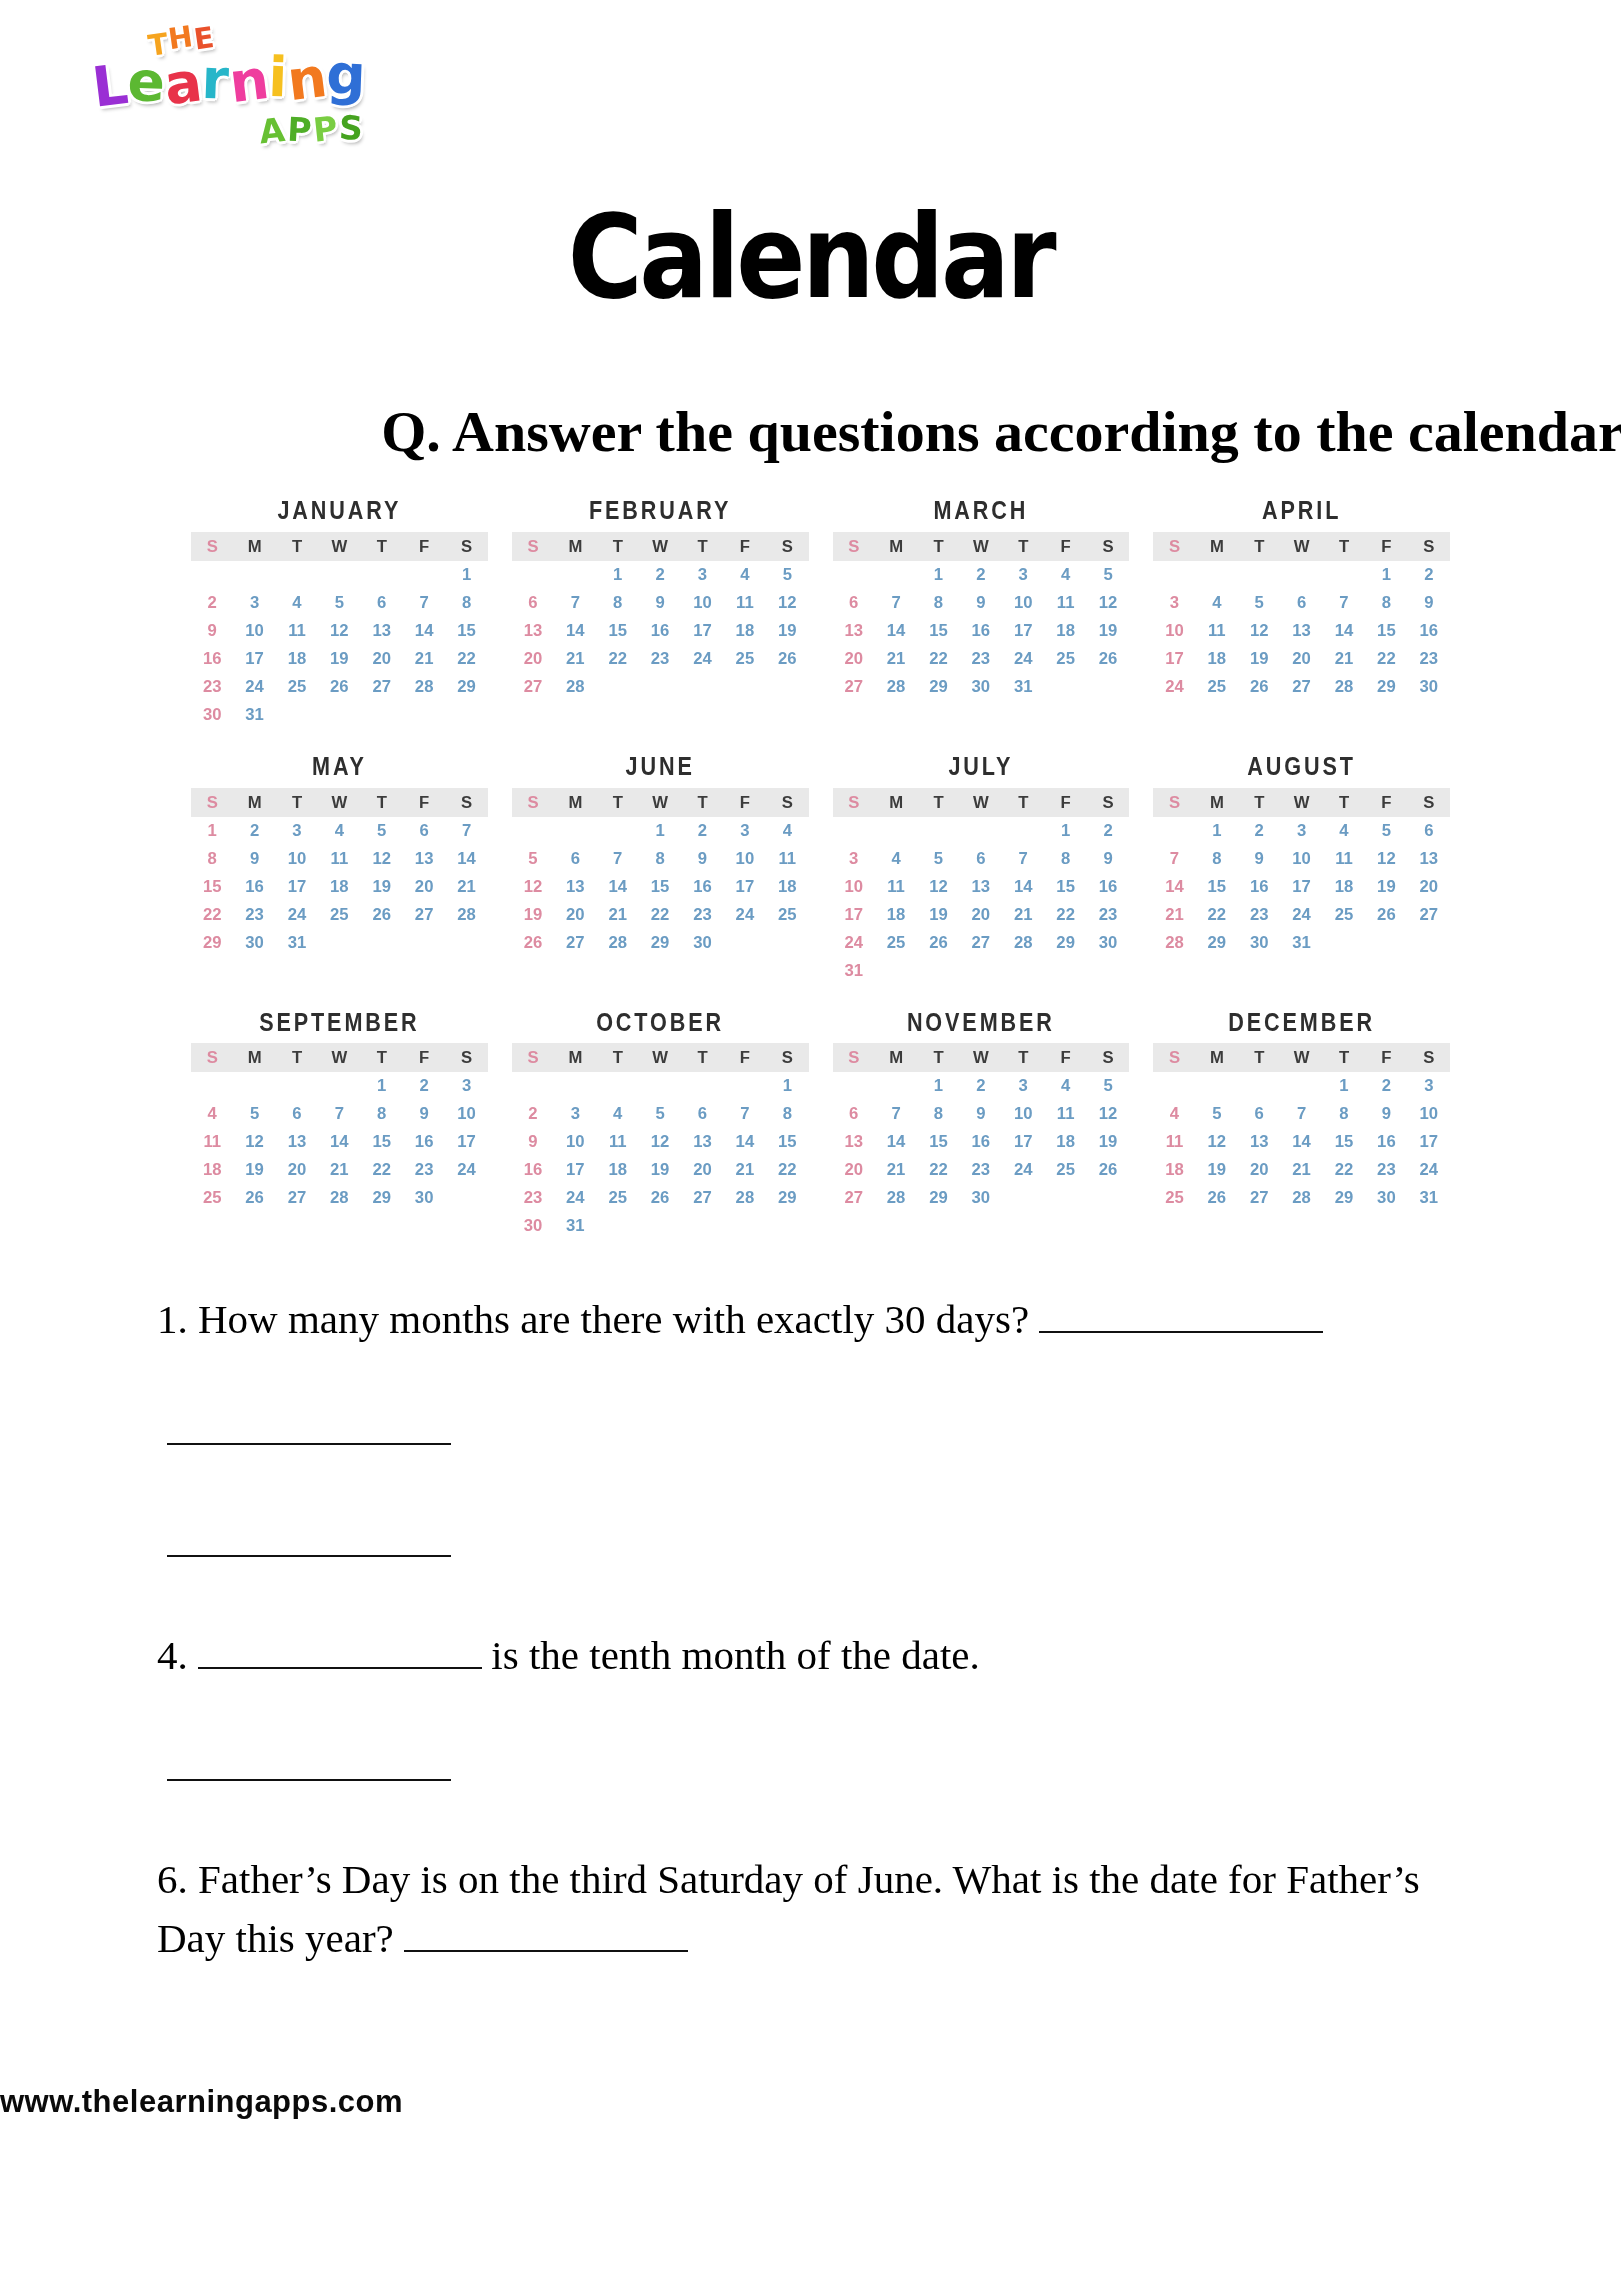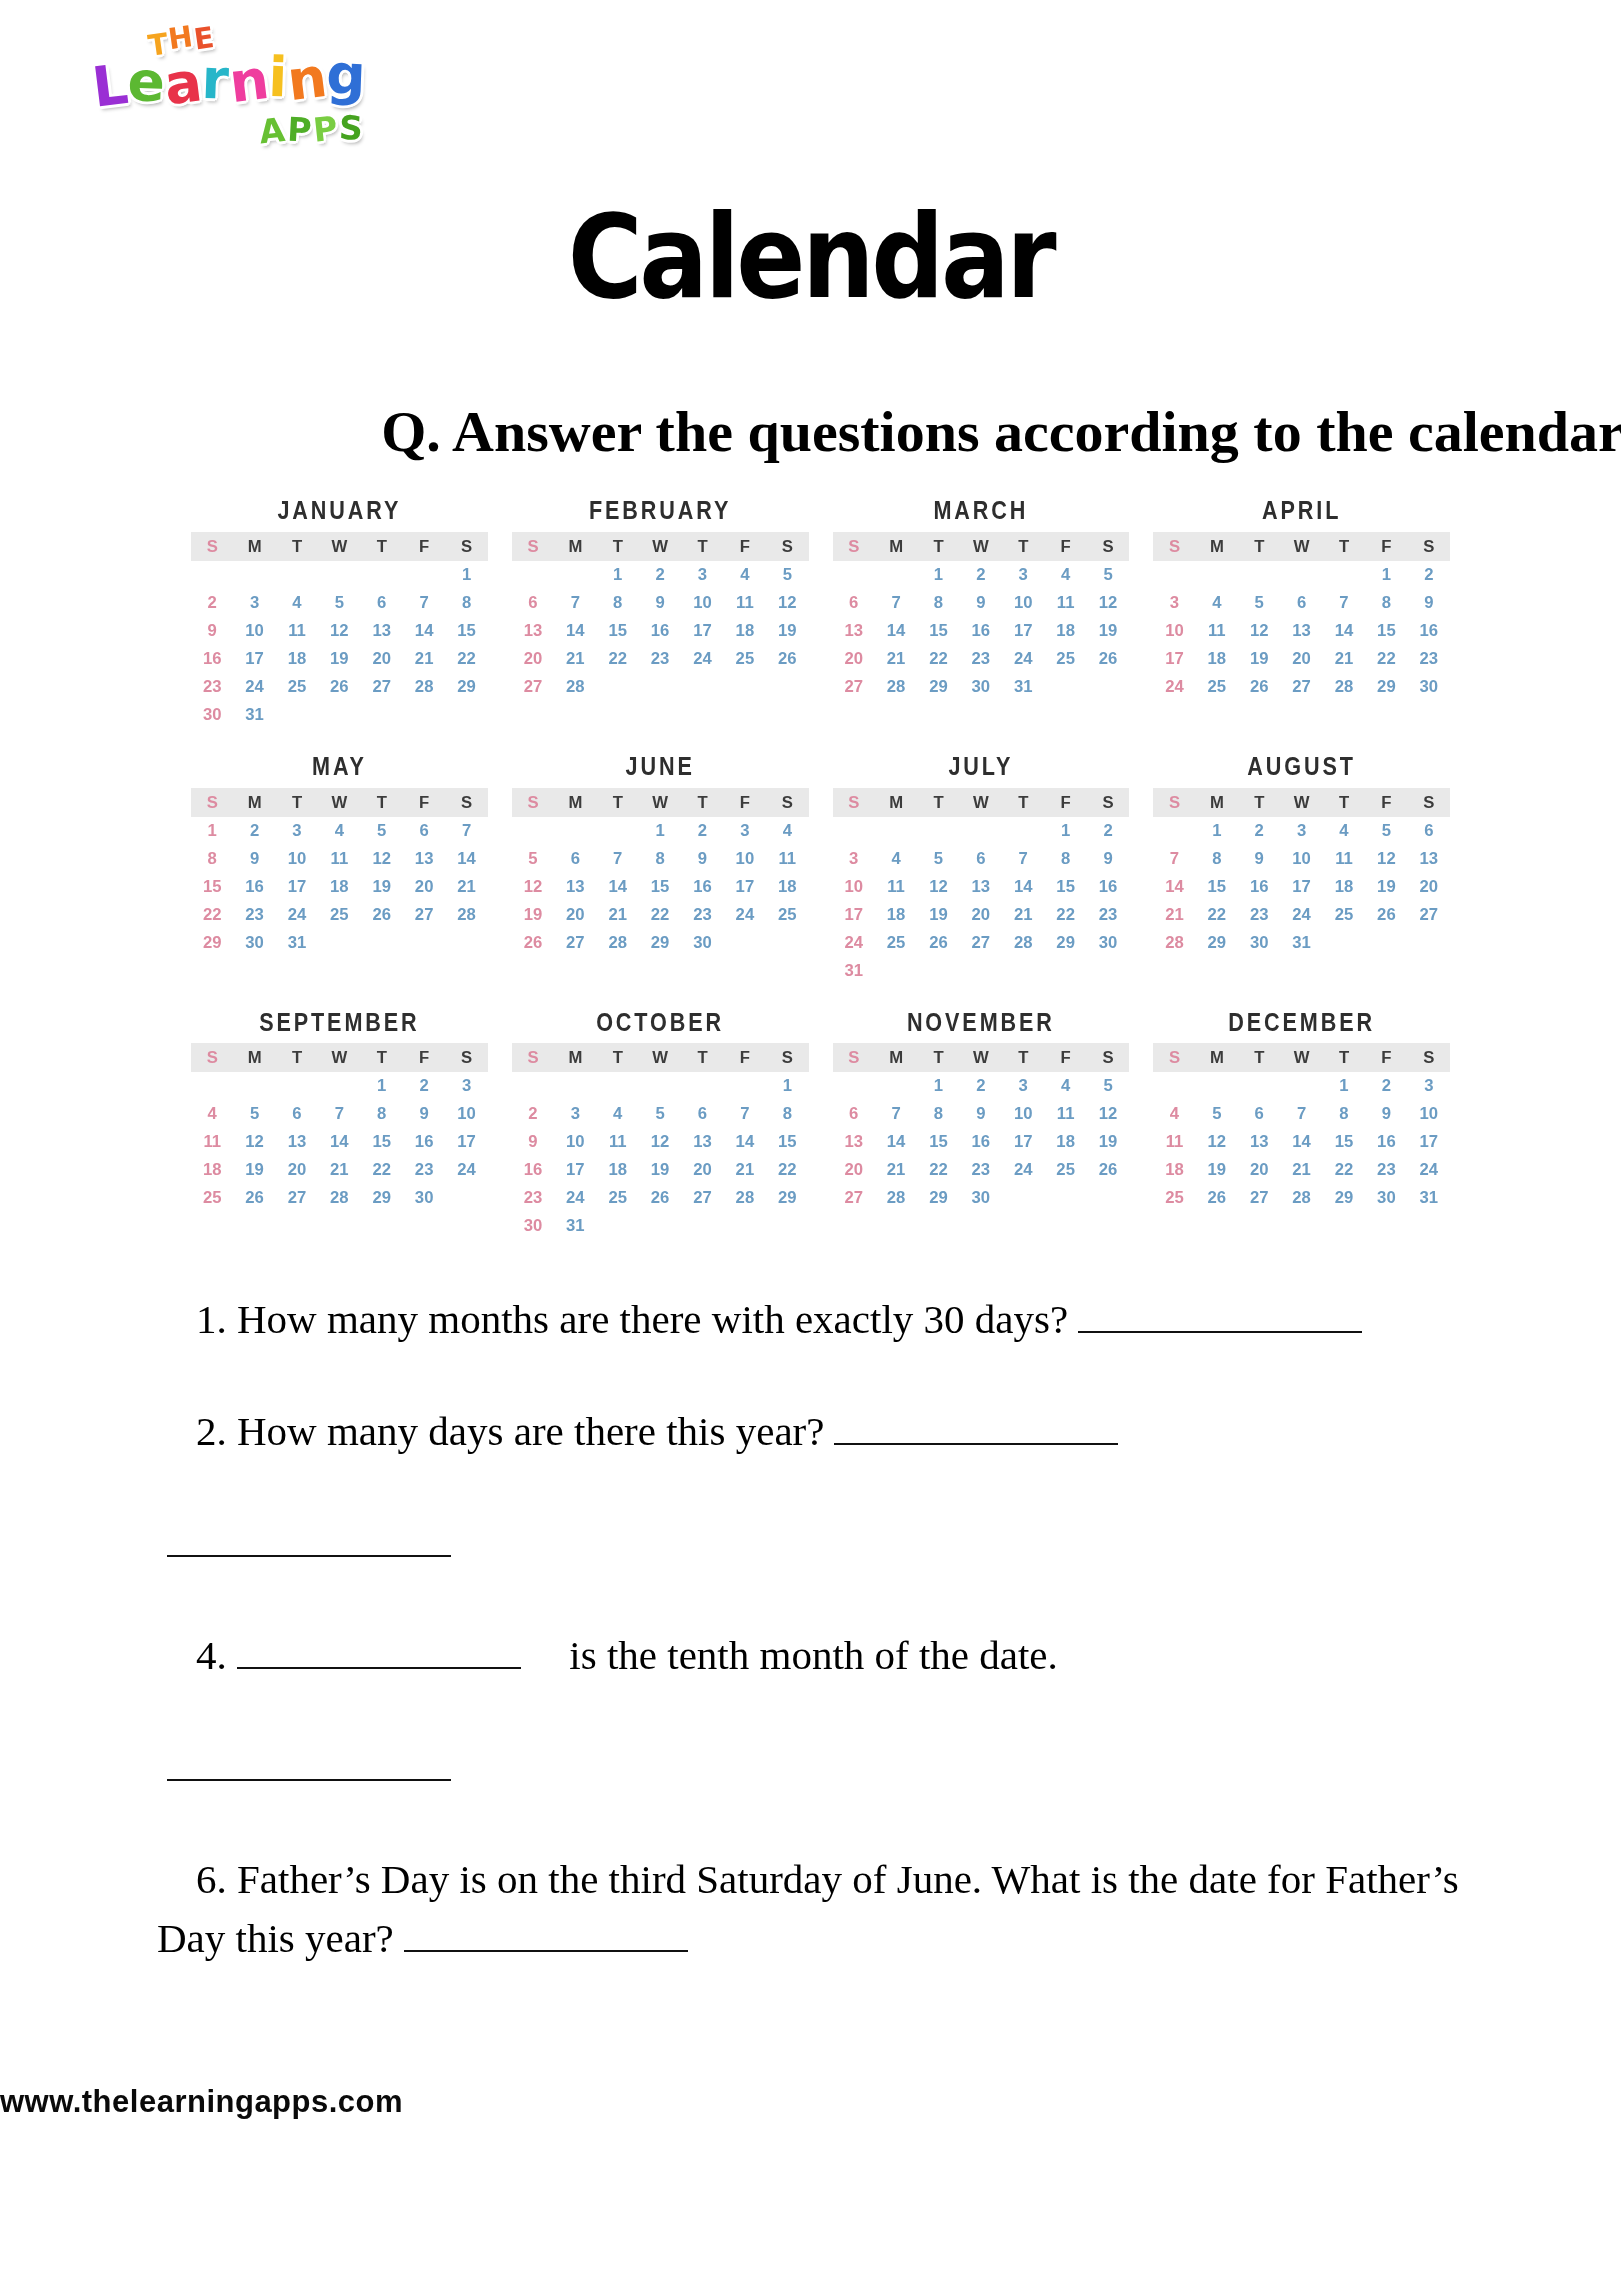--- a/index.html
+++ b/index.html
@@ -71,21 +71,21 @@
     font-size:16.7px; color:var(--wday,#6b9cc3);
   }
   .day.sun { color:var(--sun,#dd8ba1); }
 
   
   .questions {
     position:absolute; left:157px; top:1290px; width:1318px;
     font-family:"Liberation Serif", serif; font-size:41px; line-height:59px;
   }
   .question { margin-bottom:53px; }
-  .qtext { white-space:pre-wrap;margin-left:39px; }
+  .qtext { white-space:pre-wrap; }
   .blank {
     display:inline-block; width:284px; height:13.7px;
     border-bottom:2.9px solid #111; margin:0 9.8px; vertical-align:baseline;
   }
 
   
   .footer {
     position:absolute; top:2084px; left:0; width:100%; 
     font-family:"Liberation Sans", sans-serif; font-weight:bold;
     font-size:31px; letter-spacing:0.5px; color:#0a0a0a;
@@ -815,21 +815,21 @@
           <span class="day">28</span>
           <span class="day">29</span>
           <span class="day">30</span>
           <span class="day">31</span>
         </div>
       </div>
     </div>
 
   <div class="questions">
       <div class="question"><span class="qtext">1. How many months are there with exactly 30 days?</span><span class="blank"></span></div>
-      <div class="question"><span class="qtext">2. How many days are there this year?</span><span class="blank"></span></div>
+      <div class="question"><span class="blank"></span></div>
       <div class="question"><span class="blank"></span></div>
       <div class="question"><span class="qtext">4.</span><span class="blank"></span><span class="qtext">is the tenth month of the date.</span></div>
       <div class="question"><span class="blank"></span></div>
       <div class="question"><span class="qtext">6. Father’s Day is on the third Saturday of June. What is the date for Father’s Day this year?</span><span class="blank"></span></div>
     </div>
 
   <div class="footer">www.thelearningapps.com</div>
 
 </div>
 

